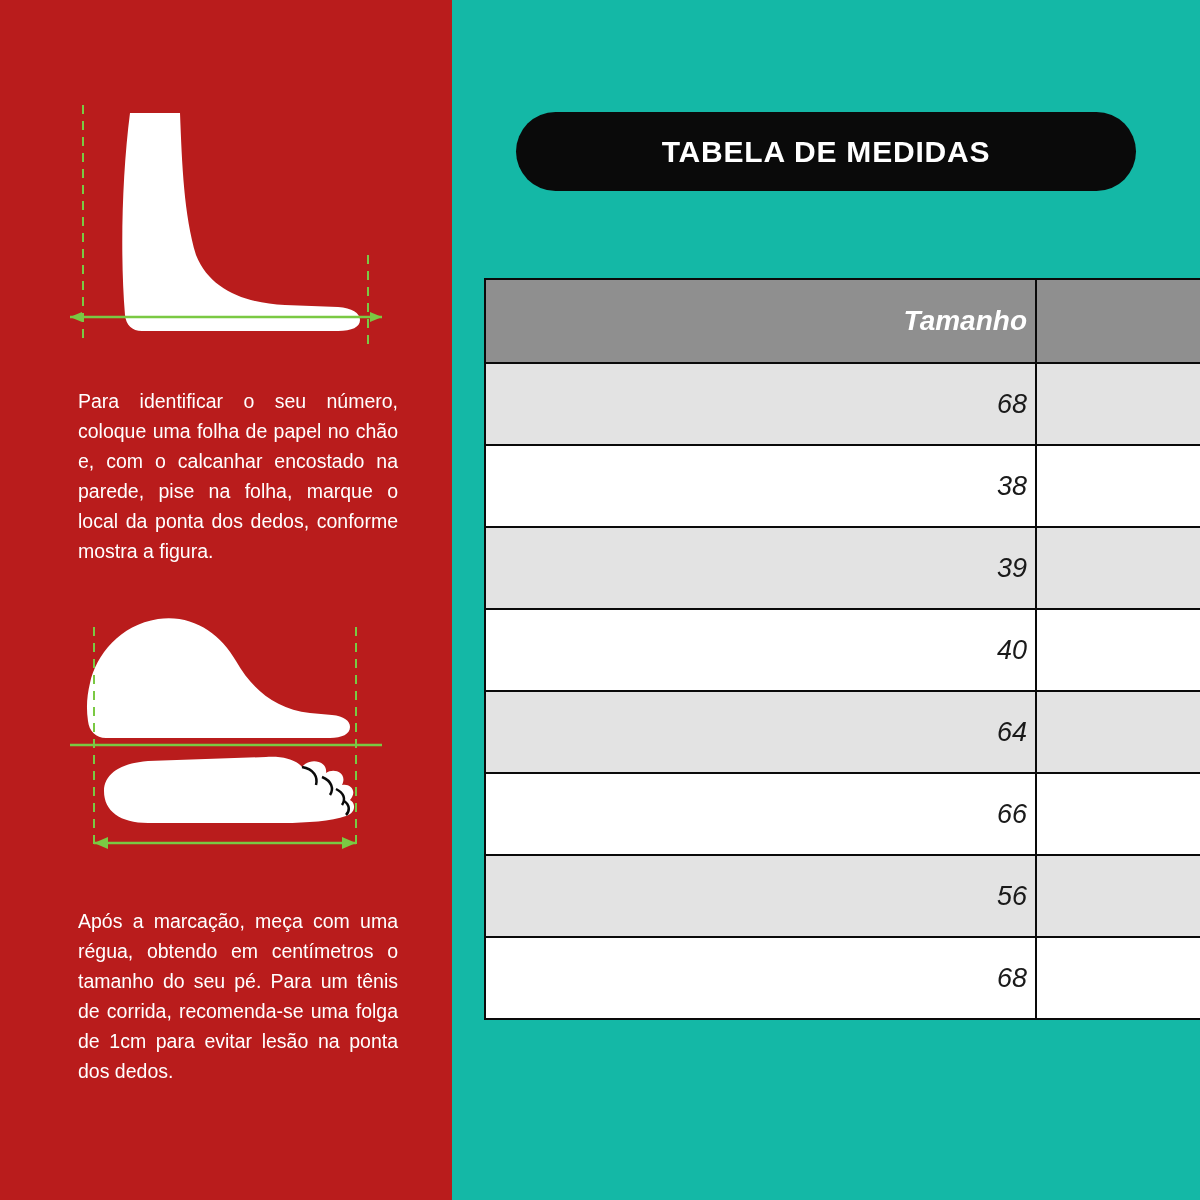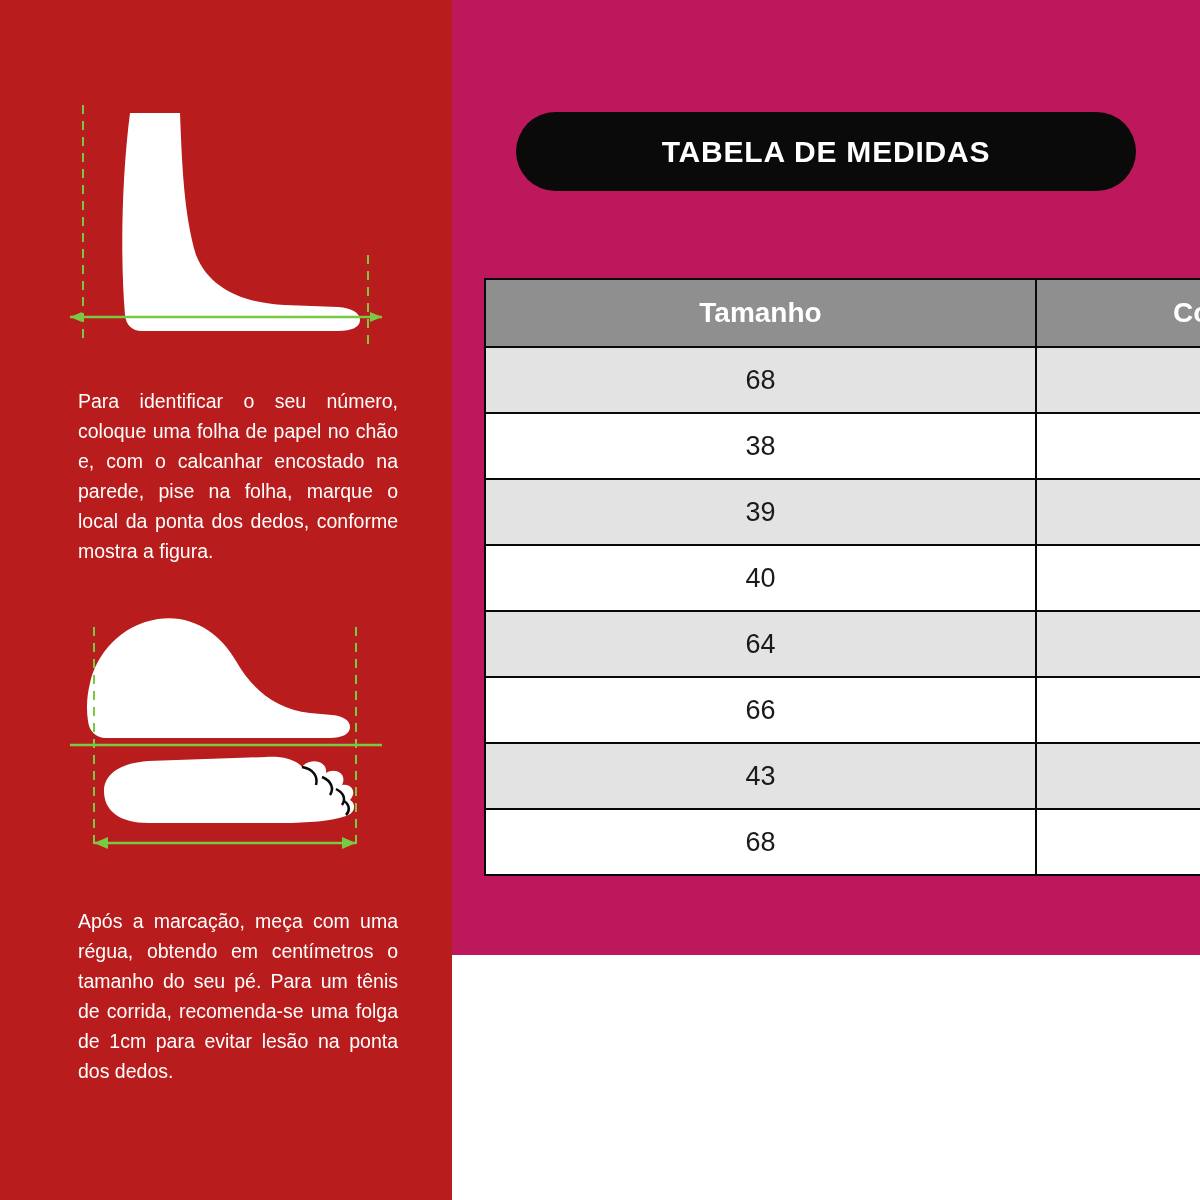--- a/index.html
+++ b/index.html
@@ -56,22 +56,22 @@
     text-align: justify;
     font-family: "Liberation Sans", sans-serif;
   }
   .para-1 { top: 366px; }
   .para-2 { top: 878px; margin-top: 28px; }
 
   
   .right-panel {
     position: relative;
     flex: 1 1 auto;
-    height: 955px;
-    background: #be185d;
+    height: 1200px;
+    background: #14b8a6;
   }
 
   .title-pill {
     position: absolute;
     left: 64px;
     top: 112px;
     width: 620px;
     height: 79px;
     background: #0a0a0a;
     border-radius: 40px;
@@ -91,26 +91,27 @@
     position: absolute;
     left: 32px;
     top: 278px;
     width: 1104px;
     border-collapse: collapse;
     table-layout: fixed;
   }
   .size-table th,
   .size-table td {
     border: 2px solid #0a0a0a;
-    text-align: center;
+    text-align: right;
     font-family: "Liberation Sans", sans-serif;
     color: #1a1a1a;
     font-size: 27px;
     height: 64px;
-    padding: 0;
+    padding: 8px;
+    font-style: italic;
   }
   .size-table th {
     background: #8f8f8f;
     color: #ffffff;
     font-size: 28px;
     font-weight: bold;
     height: 66px;
   }
   .size-table tbody tr:nth-child(odd) td {
     background: #e3e3e3;
@@ -214,21 +215,21 @@
         </tr>
         <tr>
           <td>64</td>
           <td>28,5</td>
         </tr>
         <tr>
           <td>66</td>
           <td>29,5</td>
         </tr>
         <tr>
-          <td>43</td>
+          <td>56</td>
           <td>30</td>
         </tr>
         <tr>
           <td>68</td>
           <td>30,5</td>
         </tr>
       </tbody>
     </table>
 
   </div>

